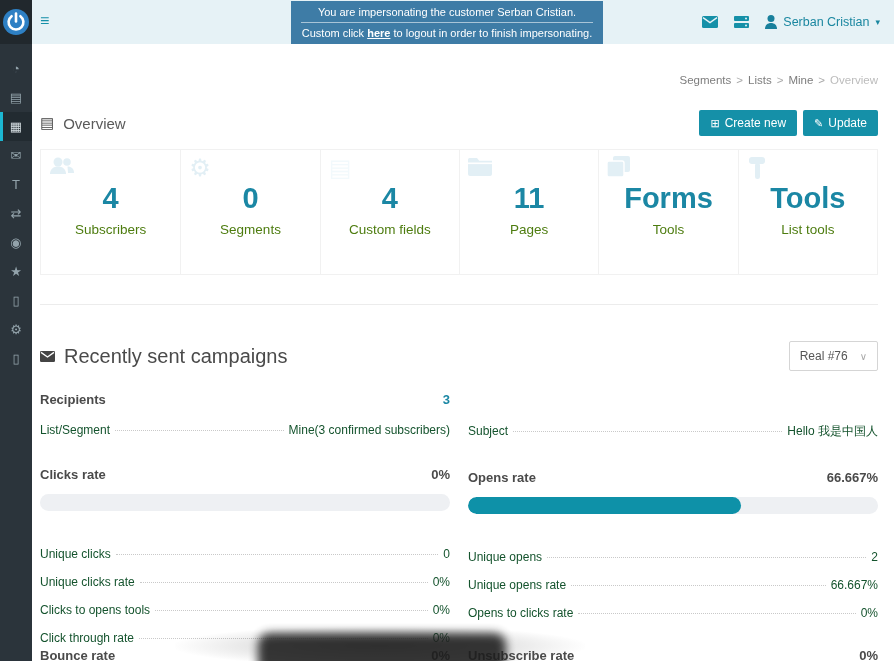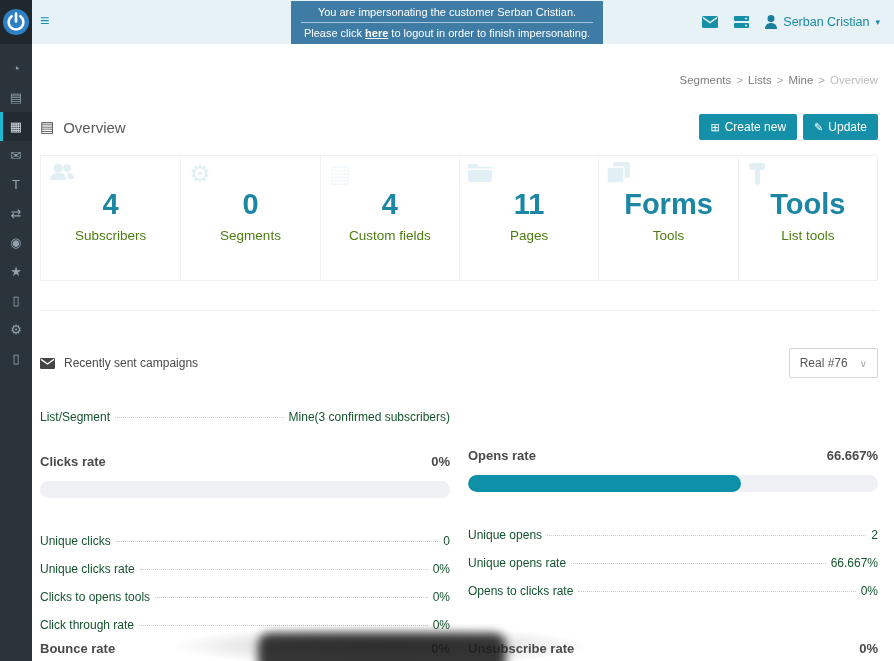--- a/index.html
+++ b/index.html
@@ -45,21 +45,21 @@
   
   .cards { margin-top:13px; display:grid; grid-template-columns:repeat(6,1fr); border:1px solid #f1f1f1; }
   .card { position:relative; height:124px; border-left:1px solid #f1f1f1; text-align:center; cursor:pointer; }
   .card:first-child { border-left:none; }
   .card-icon { position:absolute; top:6px; left:8px; color:#e2eff5; font-size:24px; line-height:1; }
   .card-value { margin-top:34px; font-size:29px; font-weight:bold; color:#1b87a4; line-height:1; }
   .card-label { margin-top:9px; font-size:13.5px; color:#4d7c0f; }
   .divider { margin-top:29px; border-top:1px solid #ececec; }
   
   .section-head { margin-top:36px; height:32px; display:flex; justify-content:space-between; align-items:center; }
-  .section-title { display:flex; align-items:center; gap:9px; font-size:12px; color:#4a4a4a; }
+  .section-title { display:flex; align-items:center; gap:9px; font-size:20px; color:#4a4a4a; }
   .dropdown { border:1px solid #d5d5d5; border-radius:2px; padding:7px 10px; font-size:12px; color:#555;
     display:flex; align-items:center; gap:12px; background:#fff; cursor:pointer; }
   .dropdown .chev { color:#a8a8a8; font-size:10px; }
   .cols { margin-top:18px; flex:1; display:grid; grid-template-columns:1fr 1fr; column-gap:18px; }
   .col { display:flex; flex-direction:column; padding-bottom:2px; }
   .head-row { display:flex; justify-content:space-between; align-items:center; font-weight:bold;
     font-size:13px; color:#4a4a4a; padding:3px 0; }
   .head-row .teal { color:#1a87a4; }
   .head-row.ghost { visibility:hidden; }
   .dot-row { display:flex; align-items:baseline; font-size:12px; color:#14532d; margin-top:13px; }
@@ -148,21 +148,21 @@
         <path d="M0 14c0-4 2.7-6 6-6s6 2 6 6z" fill="#18809c"></path>
       </svg>
       <span>Serban Cristian</span>
       <span class="caret">▾</span>
     </span>
   </div>
 </div>
 
 <div class="banner">
   <div class="b1">You are impersonating the customer Serban Cristian.</div>
-  <div class="b2"><span>Please click </span><a>here</a><span> to logout in order to finish impersonating.</span></div>
+  <div class="b2"><span>Custom click </span><a>here</a><span> to logout in order to finish impersonating.</span></div>
 </div>
 
 <div class="content">
 
   <div class="breadcrumb">
     <span class="crumb">Segments</span><span class="sep">&gt;</span><span class="crumb">Lists</span><span class="sep">&gt;</span><span class="crumb">Mine</span><span class="sep">&gt;</span><span class="current">Overview</span>
   </div>
 
   <div class="title-row">
     <div class="page-title">
@@ -248,20 +248,24 @@
     </div>
     <div class="dropdown">
       <span>Real #76</span>
       <span class="chev">∨</span>
     </div>
   </div>
 
   <div class="cols">
 
     <div class="col">
+      <div class="head-row">
+        <span>Recipients</span>
+        <span class="teal">3</span>
+      </div>
       <div class="dot-row first">
         <span>List/Segment</span>
         <span class="leader"></span>
         <span>Mine(3 confirmed subscribers)</span>
       </div>
       <div class="head-row stat">
         <span>Clicks rate</span>
         <span>0%</span>
       </div>
       <div class="progress">
@@ -292,20 +296,25 @@
       <div class="head-row tail-row">
         <span>Bounce rate</span>
         <span>0%</span>
       </div>
     </div>
 
     <div class="col">
       <div class="head-row ghost">
           <span>&nbsp;</span>
         </div>
+      <div class="dot-row first">
+        <span>Subject</span>
+        <span class="leader"></span>
+        <span>Hello 我是中国人</span>
+      </div>
       <div class="head-row stat">
         <span>Opens rate</span>
         <span>66.667%</span>
       </div>
       <div class="progress">
         <div class="fill" style="width: 66.667%;"></div>
       </div>
       <div class="detail-rows">
         <div class="dot-row">
             <span>Unique opens</span>

